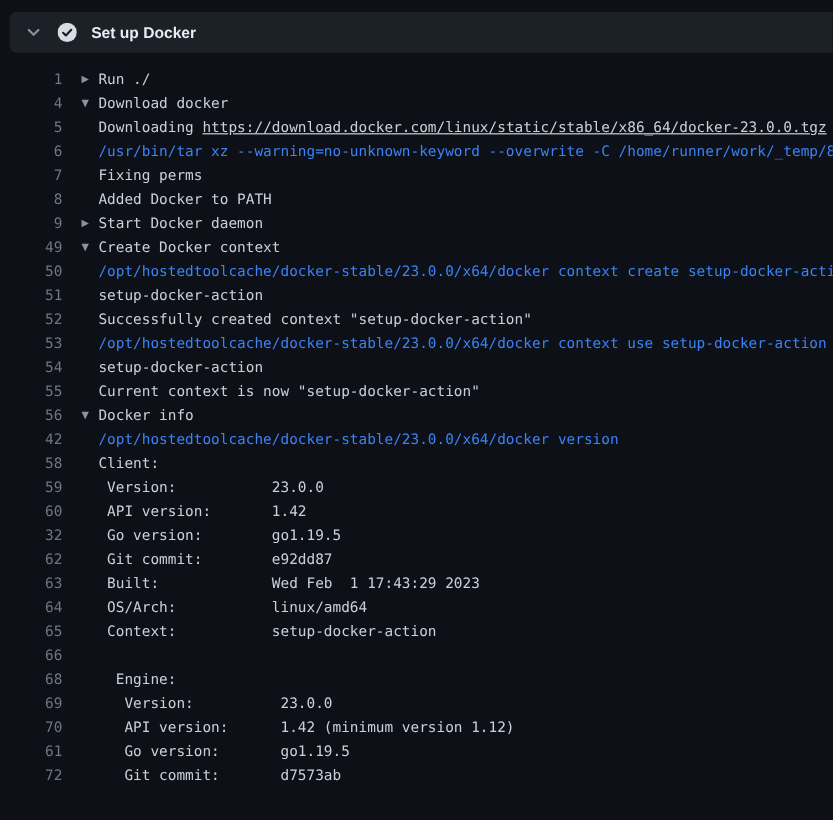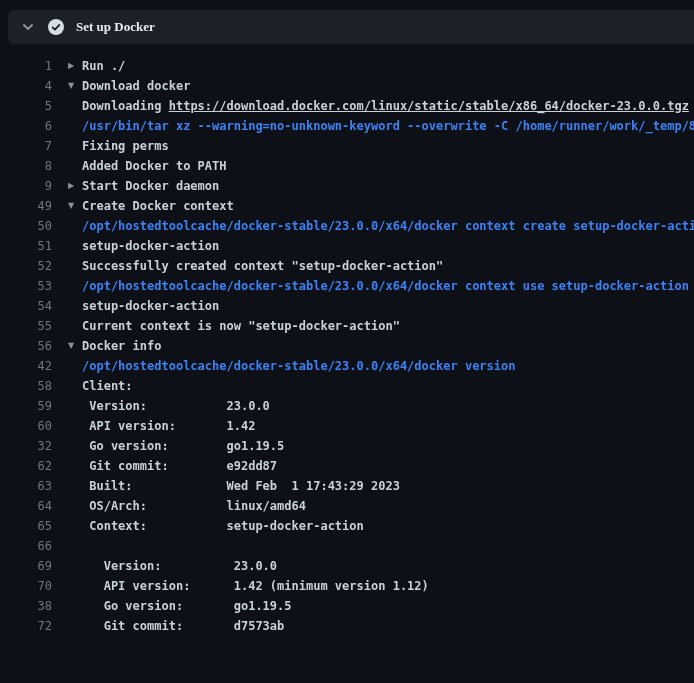--- a/index.html
+++ b/index.html
@@ -18,21 +18,21 @@
     display: flex;
     align-items: center;
     padding: 0 12px;
     gap: 12px;
     cursor: pointer;
   }
   .chev { display: flex; align-items: center; color: var(--group-arrow, #8b949e); }
   .status { display: flex; align-items: center; }
   .step-title {
     color: var(--header-text, #e6edf3);
-    font-family: Liberation Serif, serif;
+    font-family: Liberation Sans, sans-serif;
     font-size: 13px;
     font-weight: 600;
   }
 
   .log { padding-top: 12px; }
   .log-row {
     display: flex;
     align-items: center;
     height: 20px;
     font-size: 12px;
@@ -50,21 +50,21 @@
     user-select: none;
   }
   .arrow {
     flex: none;
     width: 14px;
     margin-left: 16px;
     font-size: 8px;
     color: var(--group-arrow, #8b949e);
     font-family: "DejaVu Sans", sans-serif;
   }
-  .line-content { color: var(--text, #c9d1d9); font-weight: bold; }
+  .line-content { color: var(--text, #c9d1d9); }
   .seg-plain { color: var(--text, #c9d1d9); }
   .seg-command { color: var(--command, #3b82f6); }
   .seg-link {
     color: var(--text, #c9d1d9);
     text-decoration: underline;
     cursor: pointer;
   }
 </style>
 </head>
 <body>
@@ -105,19 +105,20 @@
       <div class="log-row"><span class="line-num">42</span><span class="arrow"></span><span class="line-content"><span class="seg-command">/opt/hostedtoolcache/docker-stable/23.0.0/x64/docker version</span></span></div>
       <div class="log-row"><span class="line-num">58</span><span class="arrow"></span><span class="line-content"><span class="seg-plain">Client:</span></span></div>
       <div class="log-row"><span class="line-num">59</span><span class="arrow"></span><span class="line-content"><span class="seg-plain"> Version:           23.0.0</span></span></div>
       <div class="log-row"><span class="line-num">60</span><span class="arrow"></span><span class="line-content"><span class="seg-plain"> API version:       1.42</span></span></div>
       <div class="log-row"><span class="line-num">32</span><span class="arrow"></span><span class="line-content"><span class="seg-plain"> Go version:        go1.19.5</span></span></div>
       <div class="log-row"><span class="line-num">62</span><span class="arrow"></span><span class="line-content"><span class="seg-plain"> Git commit:        e92dd87</span></span></div>
       <div class="log-row"><span class="line-num">63</span><span class="arrow"></span><span class="line-content"><span class="seg-plain"> Built:             Wed Feb  1 17:43:29 2023</span></span></div>
       <div class="log-row"><span class="line-num">64</span><span class="arrow"></span><span class="line-content"><span class="seg-plain"> OS/Arch:           linux/amd64</span></span></div>
       <div class="log-row"><span class="line-num">65</span><span class="arrow"></span><span class="line-content"><span class="seg-plain"> Context:           setup-docker-action</span></span></div>
       <div class="log-row"><span class="line-num">66</span><span class="arrow"></span><span class="line-content"><span class="seg-plain"></span></span></div>
+      <div class="log-row"><span class="line-num">68</span><span class="arrow"></span><span class="line-content"><span class="seg-plain">  Engine:</span></span></div>
       <div class="log-row"><span class="line-num">69</span><span class="arrow"></span><span class="line-content"><span class="seg-plain">   Version:          23.0.0</span></span></div>
       <div class="log-row"><span class="line-num">70</span><span class="arrow"></span><span class="line-content"><span class="seg-plain">   API version:      1.42 (minimum version 1.12)</span></span></div>
-      <div class="log-row"><span class="line-num">38</span><span class="arrow"></span><span class="line-content"><span class="seg-plain">   Go version:       go1.19.5</span></span></div>
+      <div class="log-row"><span class="line-num">61</span><span class="arrow"></span><span class="line-content"><span class="seg-plain">   Go version:       go1.19.5</span></span></div>
       <div class="log-row"><span class="line-num">72</span><span class="arrow"></span><span class="line-content"><span class="seg-plain">   Git commit:       d7573ab</span></span></div>
     </div>
 
 </div>
 
 </body></html>

